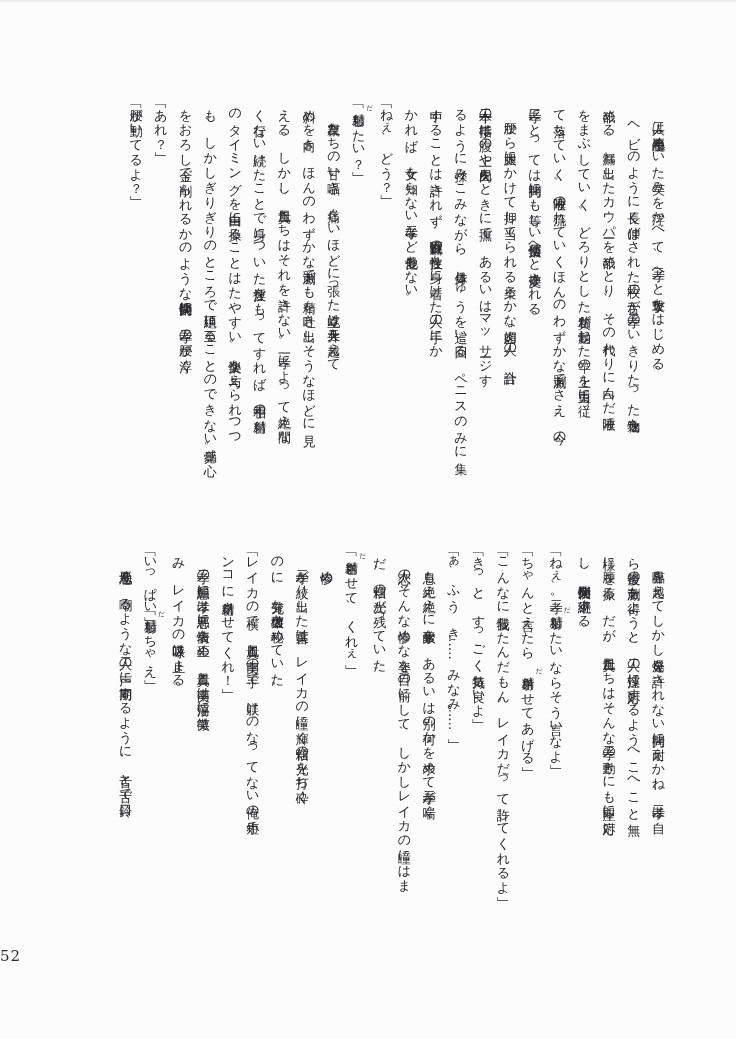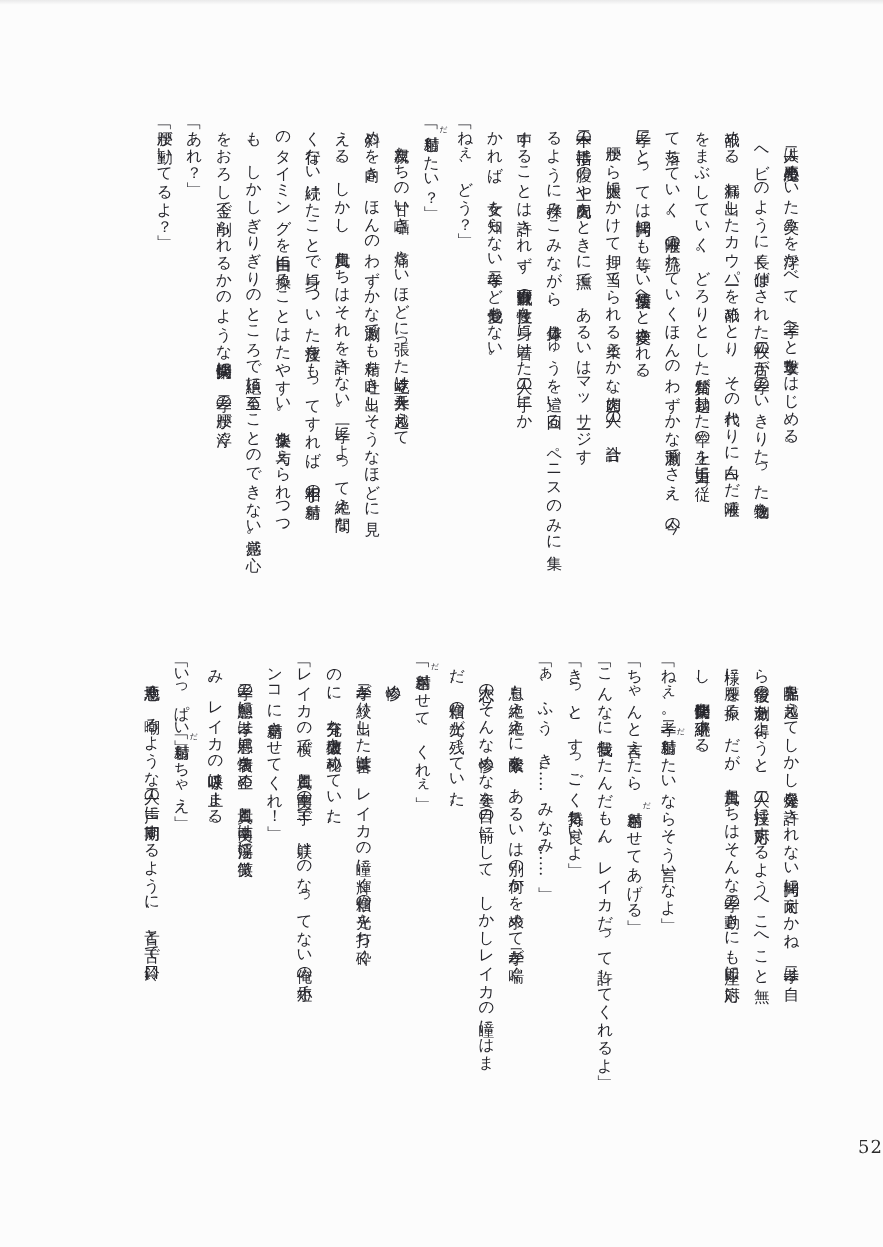--- a/index.html
+++ b/index.html
@@ -37,21 +37,21 @@
   #bottom-block { top: 548px; right: 66px; height: 406px; }
   ruby { ruby-position: over; ruby-align: center; }
   rt {
     font-size: 6.5px;
     letter-spacing: 0;
     color: #26262c;
   }
   .page-number {
     position: absolute;
     top: 947px; left: 0; right: 0;
-    text-align: right;
+    text-align: left;
     font-size: 15px;
     color: #2b2b2b;
     letter-spacing: 1px;
   }
 </style>
 </head>
 <body>
 
 <div class="page">
 

